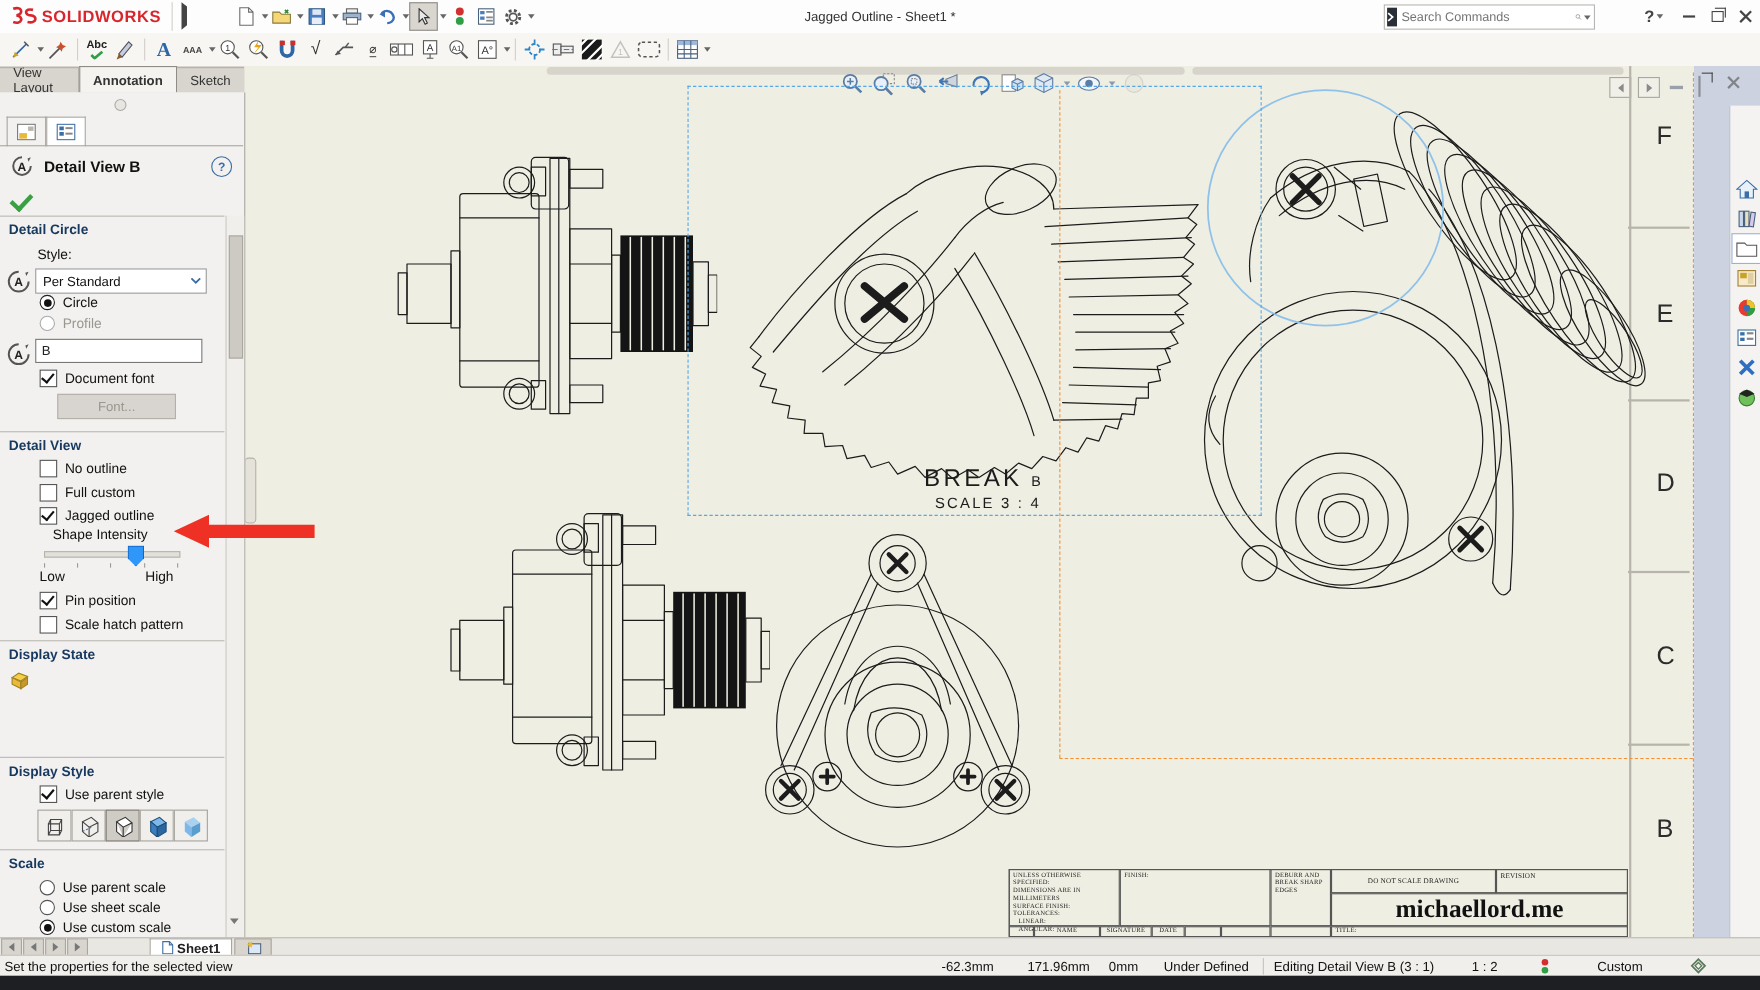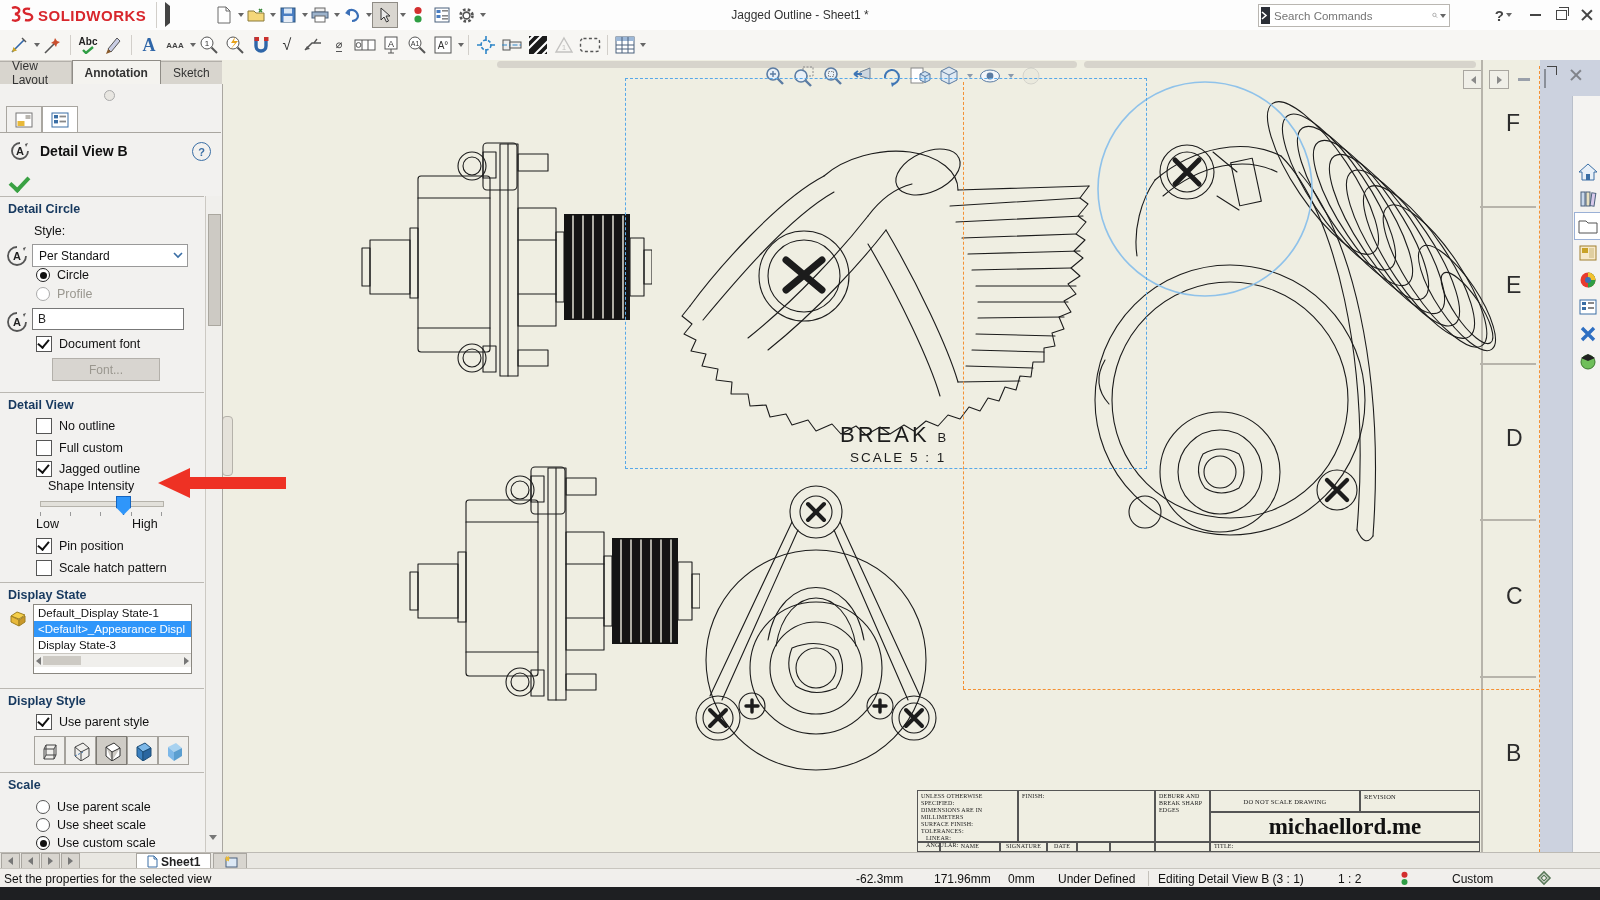--- a/index.html
+++ b/index.html
@@ -507,21 +507,21 @@
         <line x1="338" y1="278" x2="405" y2="280"></line>
         <line x1="330" y1="294" x2="392" y2="293"></line>
         <path d="M258,142 C 290,196 320,260 330,294"></path>
         <path d="M240,156 C 272,210 302,274 312,308"></path>
       </g>
     </svg>
     <div class="detail-cap" style="left:618px;top:362px;">
       <span class="big">BREAK</span>
         <span class="small">B</span>
     </div>
-    <div class="scale-cap" style="left:628px;top:390px;">SCALE 5 : 1</div>
+    <div class="scale-cap" style="left:628px;top:390px;">SCALE 3 : 4</div>
 
     <svg class="abs" style="left:466px;top:418px;" width="257" height="295" viewBox="0 0 257 295">
       <g class="lineart">
         <circle cx="128" cy="182" r="110"></circle>
         <circle cx="128" cy="34" r="26"></circle>
         <path d="M104,44 L22,218 M152,44 L232,218"></path>
         <path d="M110,52 L34,222 M146,52 L220,222"></path>
         <circle cx="30" cy="240" r="22"></circle>
           <circle cx="226" cy="240" r="22"></circle>
         <path d="M80,162 C 92,92 164,92 176,162"></path>
@@ -797,32 +797,20 @@
     <div class="divline" style="top:498px;"></div>
 
     <div class="sect" style="top:504px;">
       <div class="sect-h" style="position:relative;">Display State</div>
     </div>
     <svg class="abs" style="left:8px;top:524px;" width="20" height="20" viewBox="0 0 20 20">
         <path d="M3 8 l6 -4 8 3 -6 4 z" fill="#f5cf4a" stroke="#a08020"></path>
         <path d="M3 8 v6 l8 4 v-6 z" fill="#e8b93a" stroke="#a08020"></path>
         <path d="M11 12 l6 -4 v6 l-6 4 z" fill="#c9982a" stroke="#a08020"></path>
       </svg>
-    <div class="lbox" style="left:33px;top:520px;width:157px;height:68px;">
-      <div class="litem">Default_Display State-1</div>
-      <div class="litem sel">&lt;Default&gt;_Appearance Displ</div>
-      <div class="litem">Display State-3</div>
-      <div class="hscroll">
-        <span class="tri-l"></span>
-        <span style="flex:1;height:9px;background:#f0efec;position:relative;">
-            <span style="position:absolute;left:2px;top:0;width:38px;height:9px;background:#cdcac4;"></span>
-          </span>
-        <span class="tri-r"></span>
-      </div>
-    </div>
     <div class="divline" style="top:604px;"></div>
 
     <div class="sect" style="top:610px;">
       <div class="sect-h" style="position:relative;">Display Style</div>
     </div>
     <div class="row" style="left:36px;top:630px;">
         <span class="cb on"></span>
         <span>Use parent style</span>
       </div>
     <div class="row" style="left:34px;top:652px;gap:0;">

